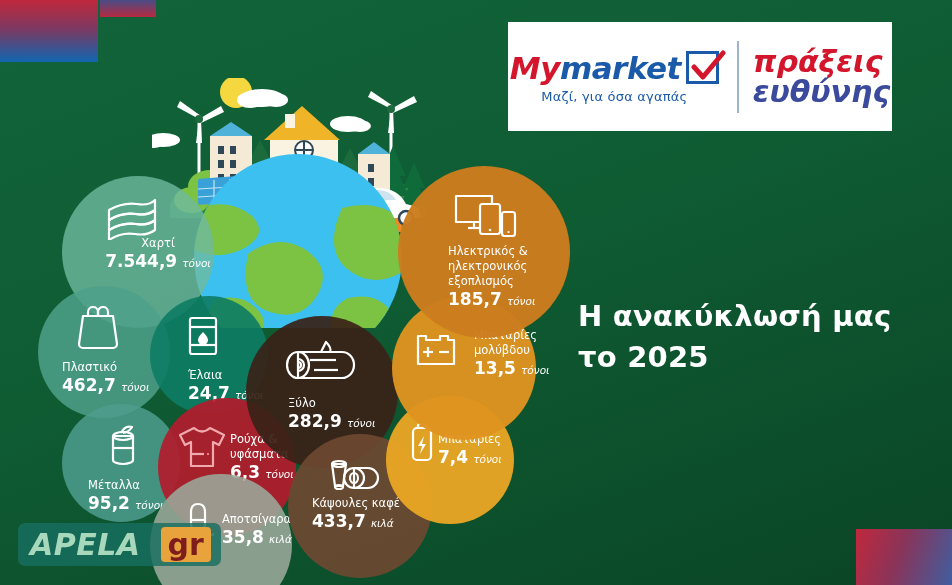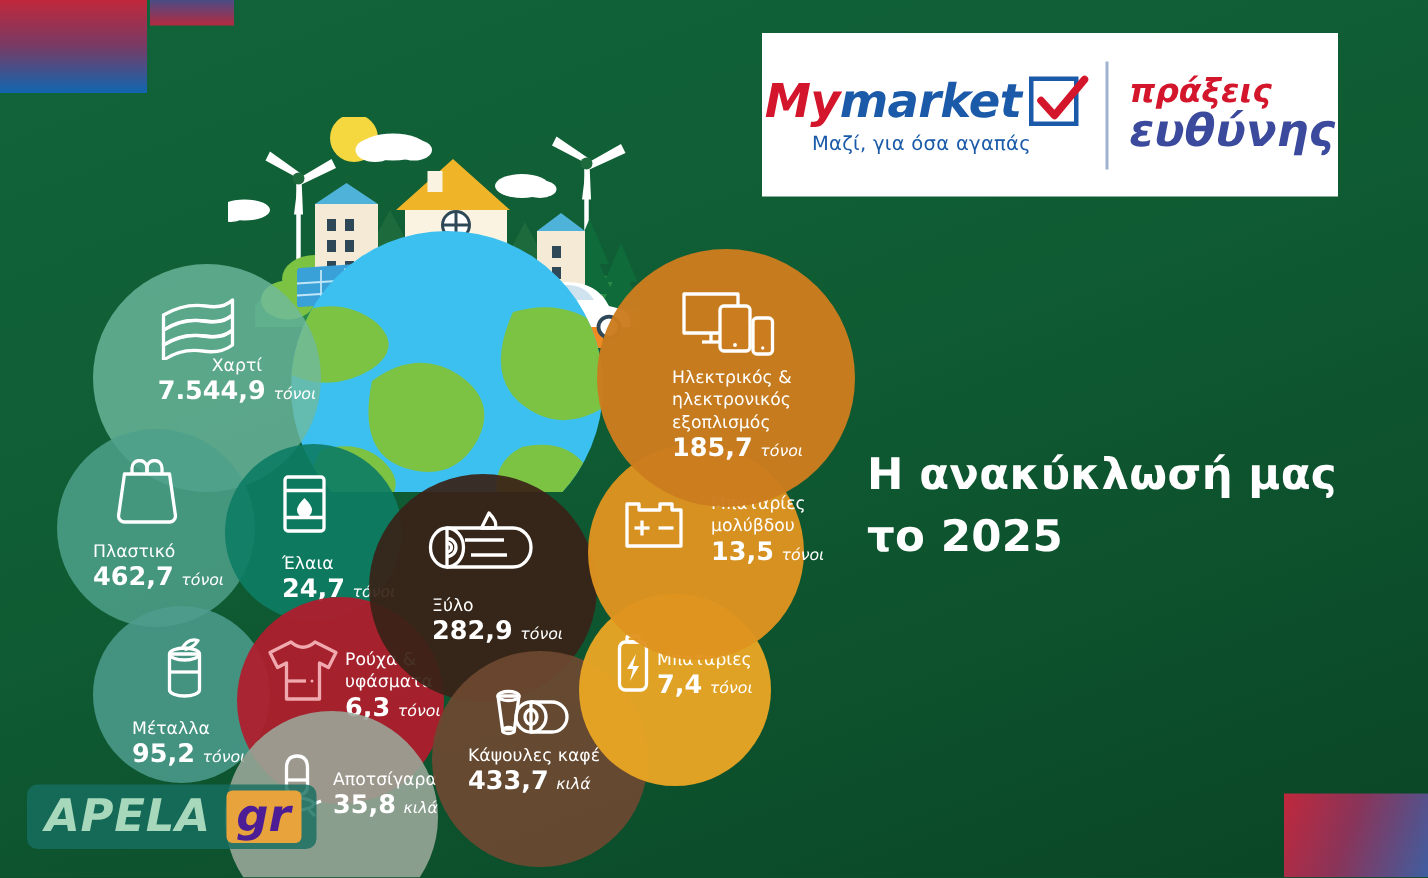--- a/index.html
+++ b/index.html
@@ -25,21 +25,21 @@
   #logo-inner{display:flex;align-items:center;gap:14px;}
   #logo-left{display:flex;flex-direction:column;align-items:center;padding-right:4px;}
   .logo-row1{display:flex;align-items:center;white-space:nowrap;}
   .logo-my{color:#d4162c;font-size:31px;font-weight:bold;font-style:italic;letter-spacing:-.5px;}
   .logo-market{color:#1a5aa8;font-size:31px;font-weight:bold;font-style:italic;letter-spacing:-.5px;}
   .logo-check{position:relative;width:33px;height:33px;border:3px solid #1a5aa8;margin-left:5px;}
   .logo-check svg{position:absolute;left:-3px;top:-9px;}
   .logo-tag{color:#1a5aa8;font-size:13px;margin-top:3px;letter-spacing:.2px;}
   #logo-div{width:2px;height:72px;background:#9fb4cf;}
   #logo-right{display:flex;flex-direction:column;line-height:1.0;}
-  .logo-praxeis{color:#d4162c;font-size:22px;font-weight:bold;font-style:italic;}
+  .logo-praxeis{color:#d4162c;font-size:30px;font-weight:bold;font-style:italic;}
   .logo-efthinis{color:#3b4a9c;font-size:30px;font-weight:bold;font-style:italic;}
 
   
   #headline{position:absolute;left:578px;top:296px;width:350px;color:#ffffff;
     font-size:29px;font-weight:bold;line-height:1.42;letter-spacing:.2px;}
 
   
   .bubble{position:absolute;border-radius:50%;}
   .bub-label{position:absolute;color:#ffffff;line-height:1.22;}
   .lab-name{font-size:11.5px;display:block;margin-bottom:1px;}
@@ -47,22 +47,22 @@
   .lab-unit{font-size:10.5px;font-weight:normal;font-style:italic;}
   .bub-icon{position:absolute;}
   .bub-icon svg{display:block;}
 
   
   #eco{position:absolute;left:152px;top:78px;width:292px;height:250px;}
   #watermark{position:absolute;left:18px;bottom:18px;display:flex;align-items:center;height:46px;}
   #wm-box{background:rgba(23,110,96,.82);border-radius:7px;padding:4px 10px 4px 12px;
     display:flex;align-items:center;gap:2px;}
   #wm-apela{color:#a8d8bc;font-size:30px;font-weight:bold;font-style:italic;letter-spacing:.5px;}
-  #wm-gr{background:#e8a33d;color:#4c1d95;font-size:30px;font-weight:bold;font-style:italic;
-    padding:0 7px;border-radius:4px;margin-left:8px;}
+  #wm-gr{background:#e8a33d;color:#7f1d1d;font-size:30px;font-weight:bold;
+    padding:0 7px;border-radius:4px;margin-left:18px;}
 </style>
 </head>
 <body>
 
 <div id="stage">
 
   <div class="corner" id="corner-tl-big"></div>
   <div class="corner" id="corner-tl-small"></div>
   <div class="corner" id="corner-br"></div>
 

